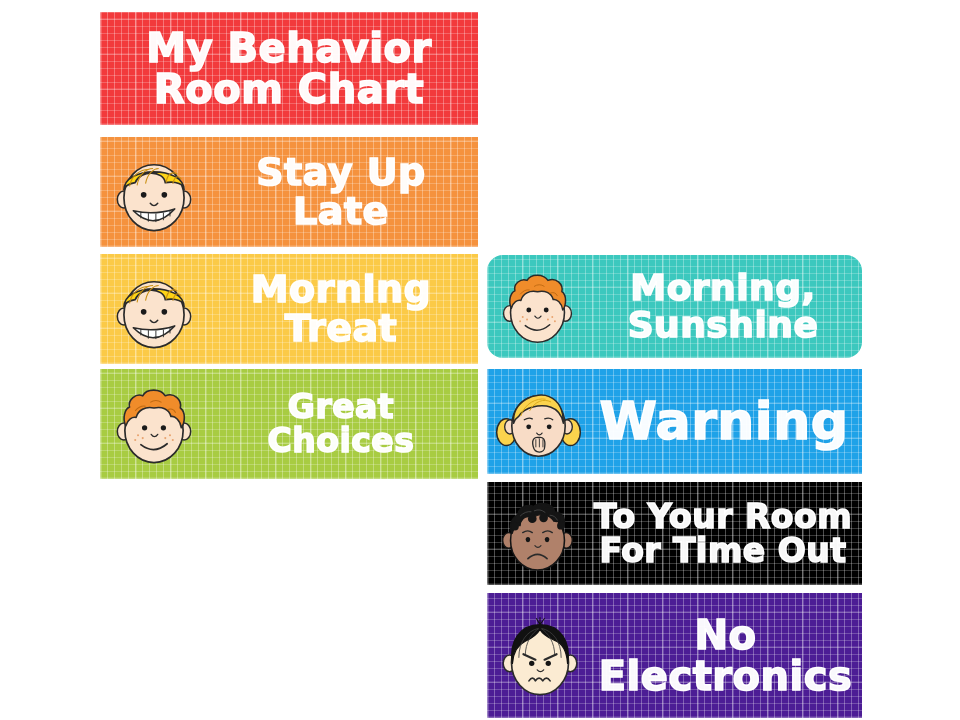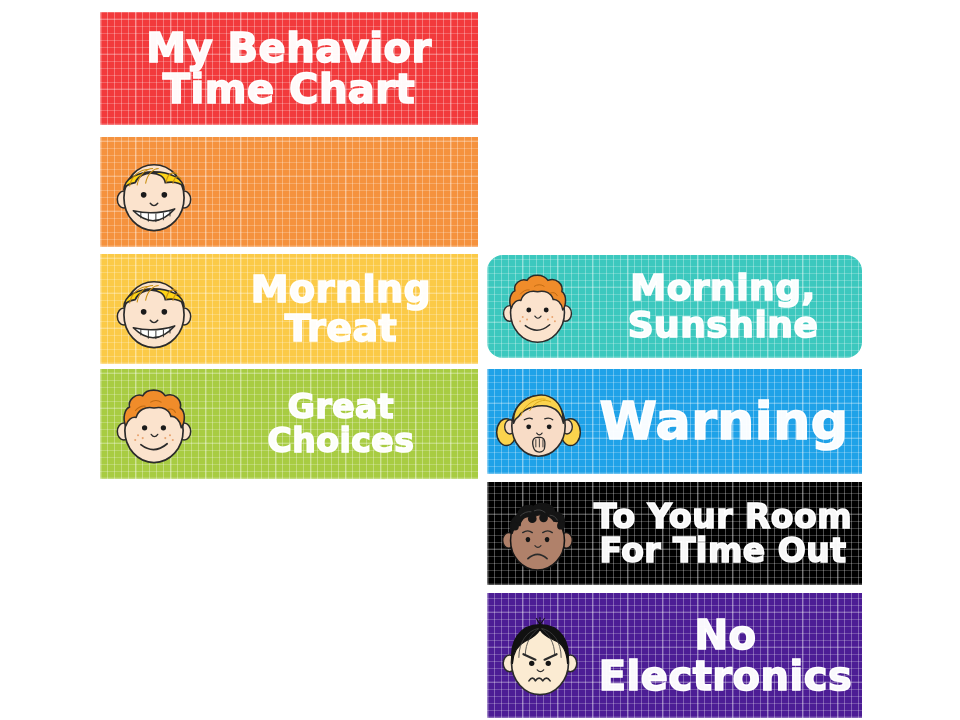--- a/index.html
+++ b/index.html
@@ -63,21 +63,21 @@
   
 </style>
 </head>
 <body>
 
 <div id="stage" style="background: rgb(255, 255, 255);">
     <div class="card" style="left: 100px; top: 12px; width: 378px; height: 113px; background: rgb(242, 58, 60);">
       <div class="plaid"></div>
       <div class="label" style="font-size: 40px; padding-right: 0px;">
         <span class="ln">My Behavior</span>
-        <span class="ln">Time Chart</span>
+        <span class="ln">Room Chart</span>
       </div>
     </div>
     <div class="card" style="left: 100px; top: 137px; width: 378px; height: 110px; background: rgb(245, 146, 62);">
       <div class="plaid"></div>
       <div class="face-slot" style="width: 100px; margin-left: 4px;">
         <svg viewBox="0 0 100 100" width="94" height="94" xmlns="http://www.w3.org/2000/svg">
     <ellipse cx="18" cy="58" rx="7" ry="9" fill="#FBE3CD" stroke="#2b2b2b" stroke-width="1.6"></ellipse>
     <ellipse cx="82" cy="58" rx="7" ry="9" fill="#FBE3CD" stroke="#2b2b2b" stroke-width="1.6"></ellipse>
     <ellipse cx="50" cy="56" rx="32" ry="35" fill="#FBE3CD" stroke="#2b2b2b" stroke-width="1.8"></ellipse>
     <path d="M18 48 C18 22 82 22 82 48 C82 42 74 38 62 40 C60 27 36 26 30 40 C24 41 18 44 18 48 Z" fill="#FFD416" stroke="#2b2b2b" stroke-width="1.8"></path>
@@ -85,20 +85,24 @@
     <path d="M32 43 C34 31 42 25 49 25" fill="none" stroke="#C98F10" stroke-width="1.1"></path>
     <path d="M41 41 C43 30 50 25 55 25" fill="none" stroke="#C98F10" stroke-width="1.1"></path>
     <path d="M63 40 C64 30 70 28 75 31" fill="none" stroke="#C98F10" stroke-width="1.1"></path>
     <path d="M70 41 C72 33 76 32 79 36" fill="none" stroke="#C98F10" stroke-width="1.1"></path>
     <circle cx="39" cy="53" r="3" fill="#1a1a1a"></circle>
     <circle cx="61" cy="53" r="3" fill="#1a1a1a"></circle>
     <path d="M46 62 q4 5 8 0" fill="none" stroke="#2b2b2b" stroke-width="1.5" stroke-linecap="round"></path>
     <path d="M28 70 q22 22 44 -2 q-22 7 -44 2 Z" fill="#ffffff" stroke="#2b2b2b" stroke-width="1.7" stroke-linejoin="round"></path>
     <path d="M36 71 L36 78 M44 72.5 L44 81.5 M52 73 L52 82 M60 72 L60 80 M67 70 L67 76" stroke="#2b2b2b" stroke-width="1"></path>
   </svg>
+      </div>
+      <div class="label" style="font-size: 38px;">
+        <span class="ln">Stay Up</span>
+        <span class="ln">Late</span>
       </div>
     </div>
     <div class="card" style="left: 100px; top: 254px; width: 378px; height: 110px; background: rgb(251, 202, 71);">
       <div class="plaid"></div>
       <div class="face-slot" style="width: 100px; margin-left: 4px;">
         <svg viewBox="0 0 100 100" width="94" height="94" xmlns="http://www.w3.org/2000/svg">
     <ellipse cx="18" cy="58" rx="7" ry="9" fill="#FBE3CD" stroke="#2b2b2b" stroke-width="1.6"></ellipse>
     <ellipse cx="82" cy="58" rx="7" ry="9" fill="#FBE3CD" stroke="#2b2b2b" stroke-width="1.6"></ellipse>
     <ellipse cx="50" cy="56" rx="32" ry="35" fill="#FBE3CD" stroke="#2b2b2b" stroke-width="1.8"></ellipse>
     <path d="M18 48 C18 22 82 22 82 48 C82 42 74 38 62 40 C60 27 36 26 30 40 C24 41 18 44 18 48 Z" fill="#FFD416" stroke="#2b2b2b" stroke-width="1.8"></path>

